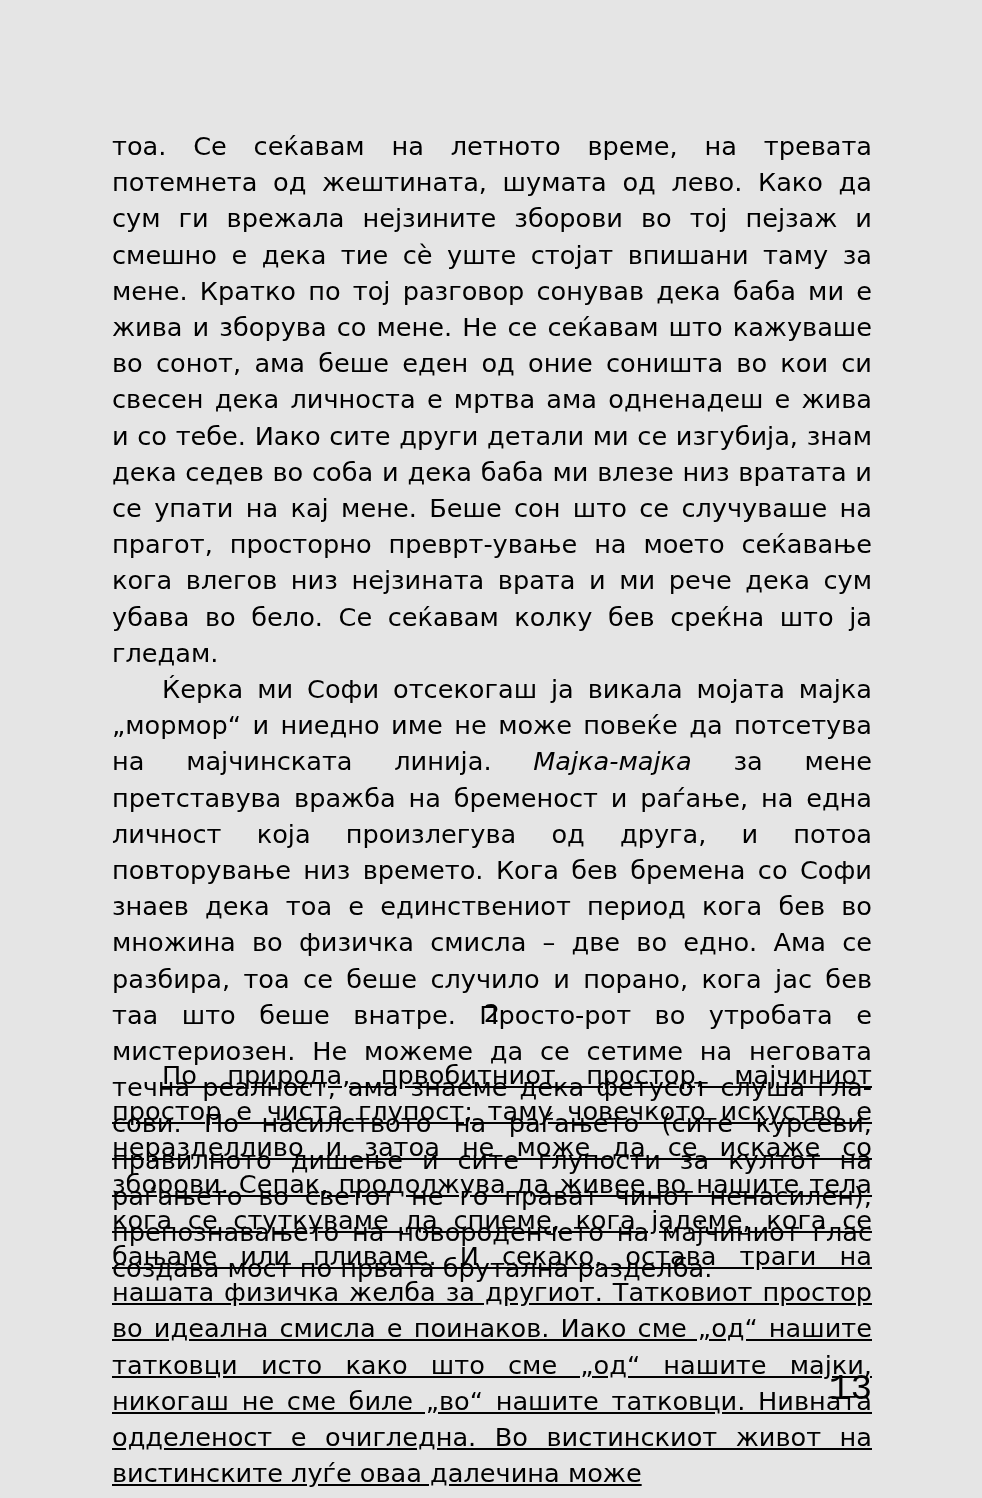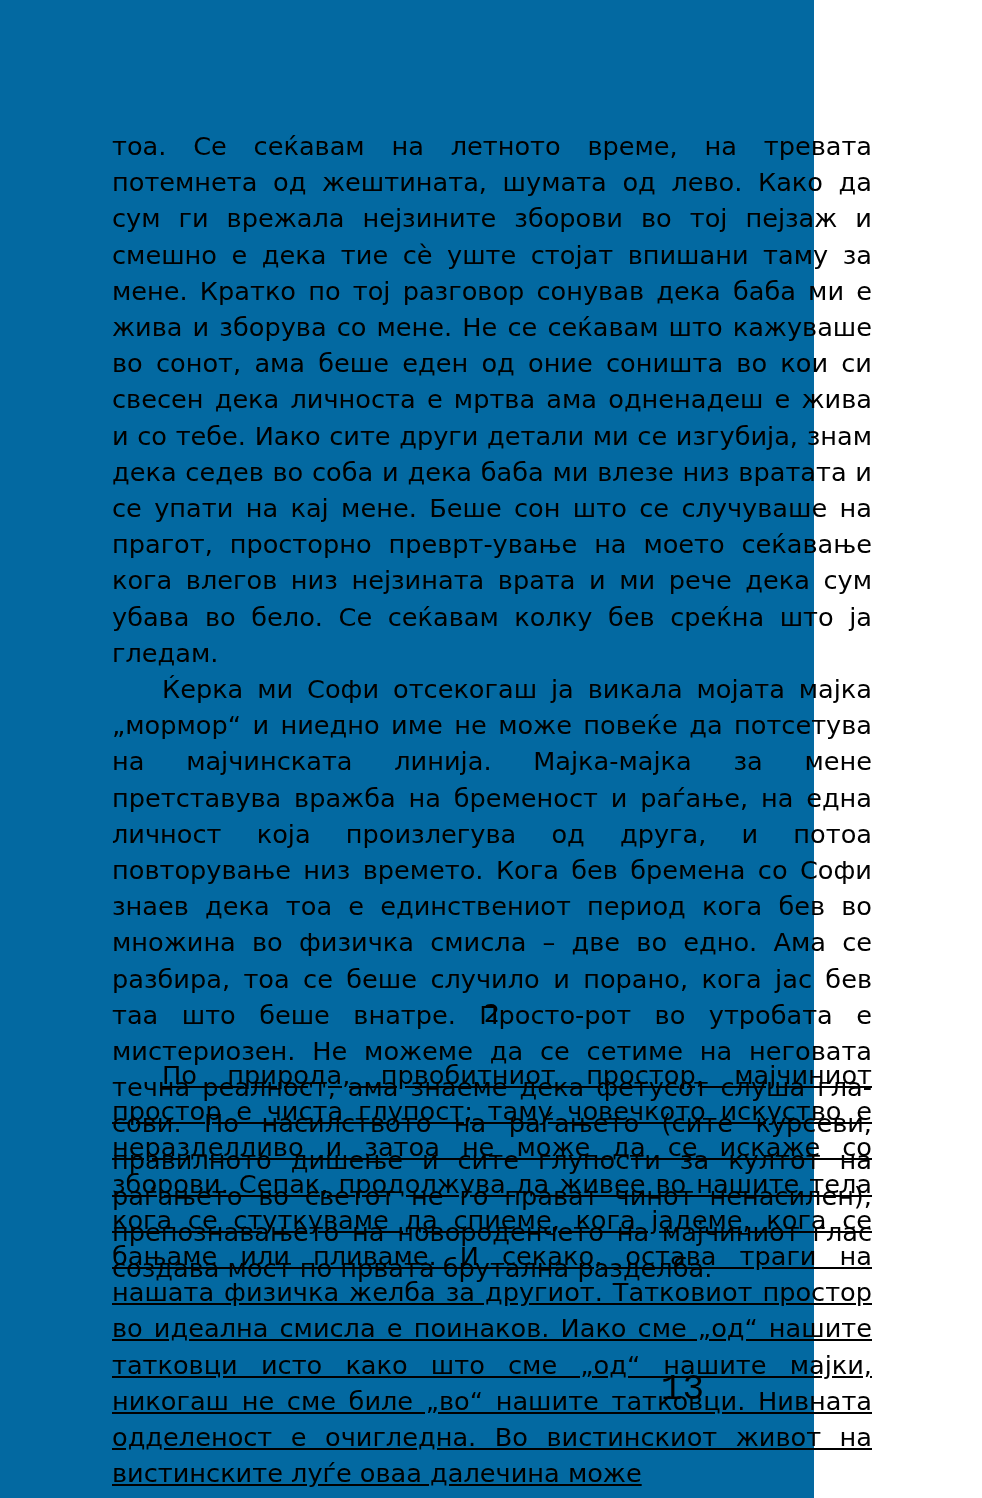--- a/index.html
+++ b/index.html
@@ -13,23 +13,23 @@
     position: relative;
     overflow: hidden;
     font-family: "DejaVu Sans", sans-serif;
     color: #000000;
   }
 
   .page {
     position: absolute;
     left: 0;
     top: 0;
-    width: 814px;
+    width: 982px;
     height: 1498px;
-    background: #0369a1;
+    background: #e5e5e5;
   }
 
   .text-column {
     position: absolute;
     left: 112px;
     top: 128px;
     width: 760px;
   }
 
   .body-par {
@@ -42,20 +42,21 @@
     hyphens: manual;
     word-spacing: 0px;
     letter-spacing: 0px;
   }
 
   .body-par.indent {
     text-indent: 50px;
   }
 
   .body-par .ital {
+    font-style: italic;
   }
 
   
   .body-par:after {
     content: "";
     display: inline-block;
     width: 100%;
   }
   .body-par.no-stretch:after {
     content: none;

